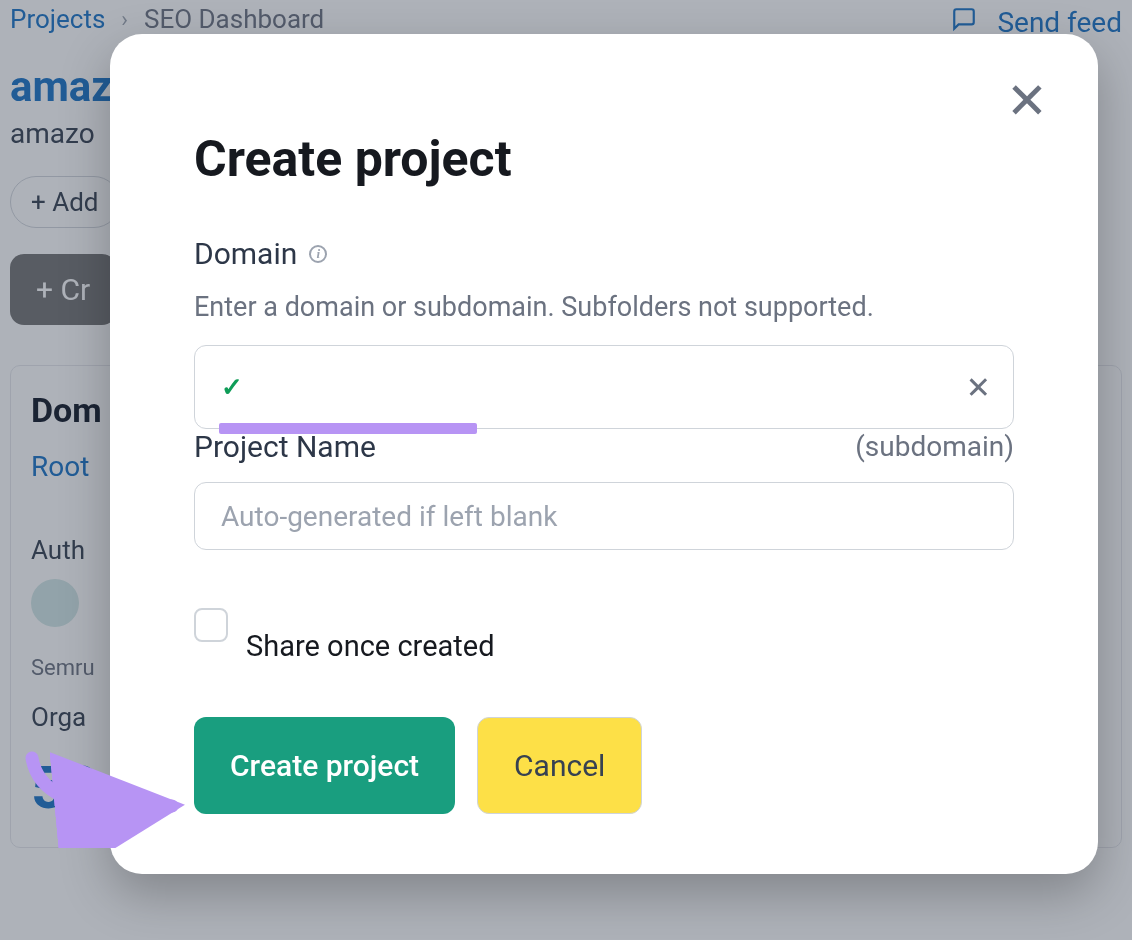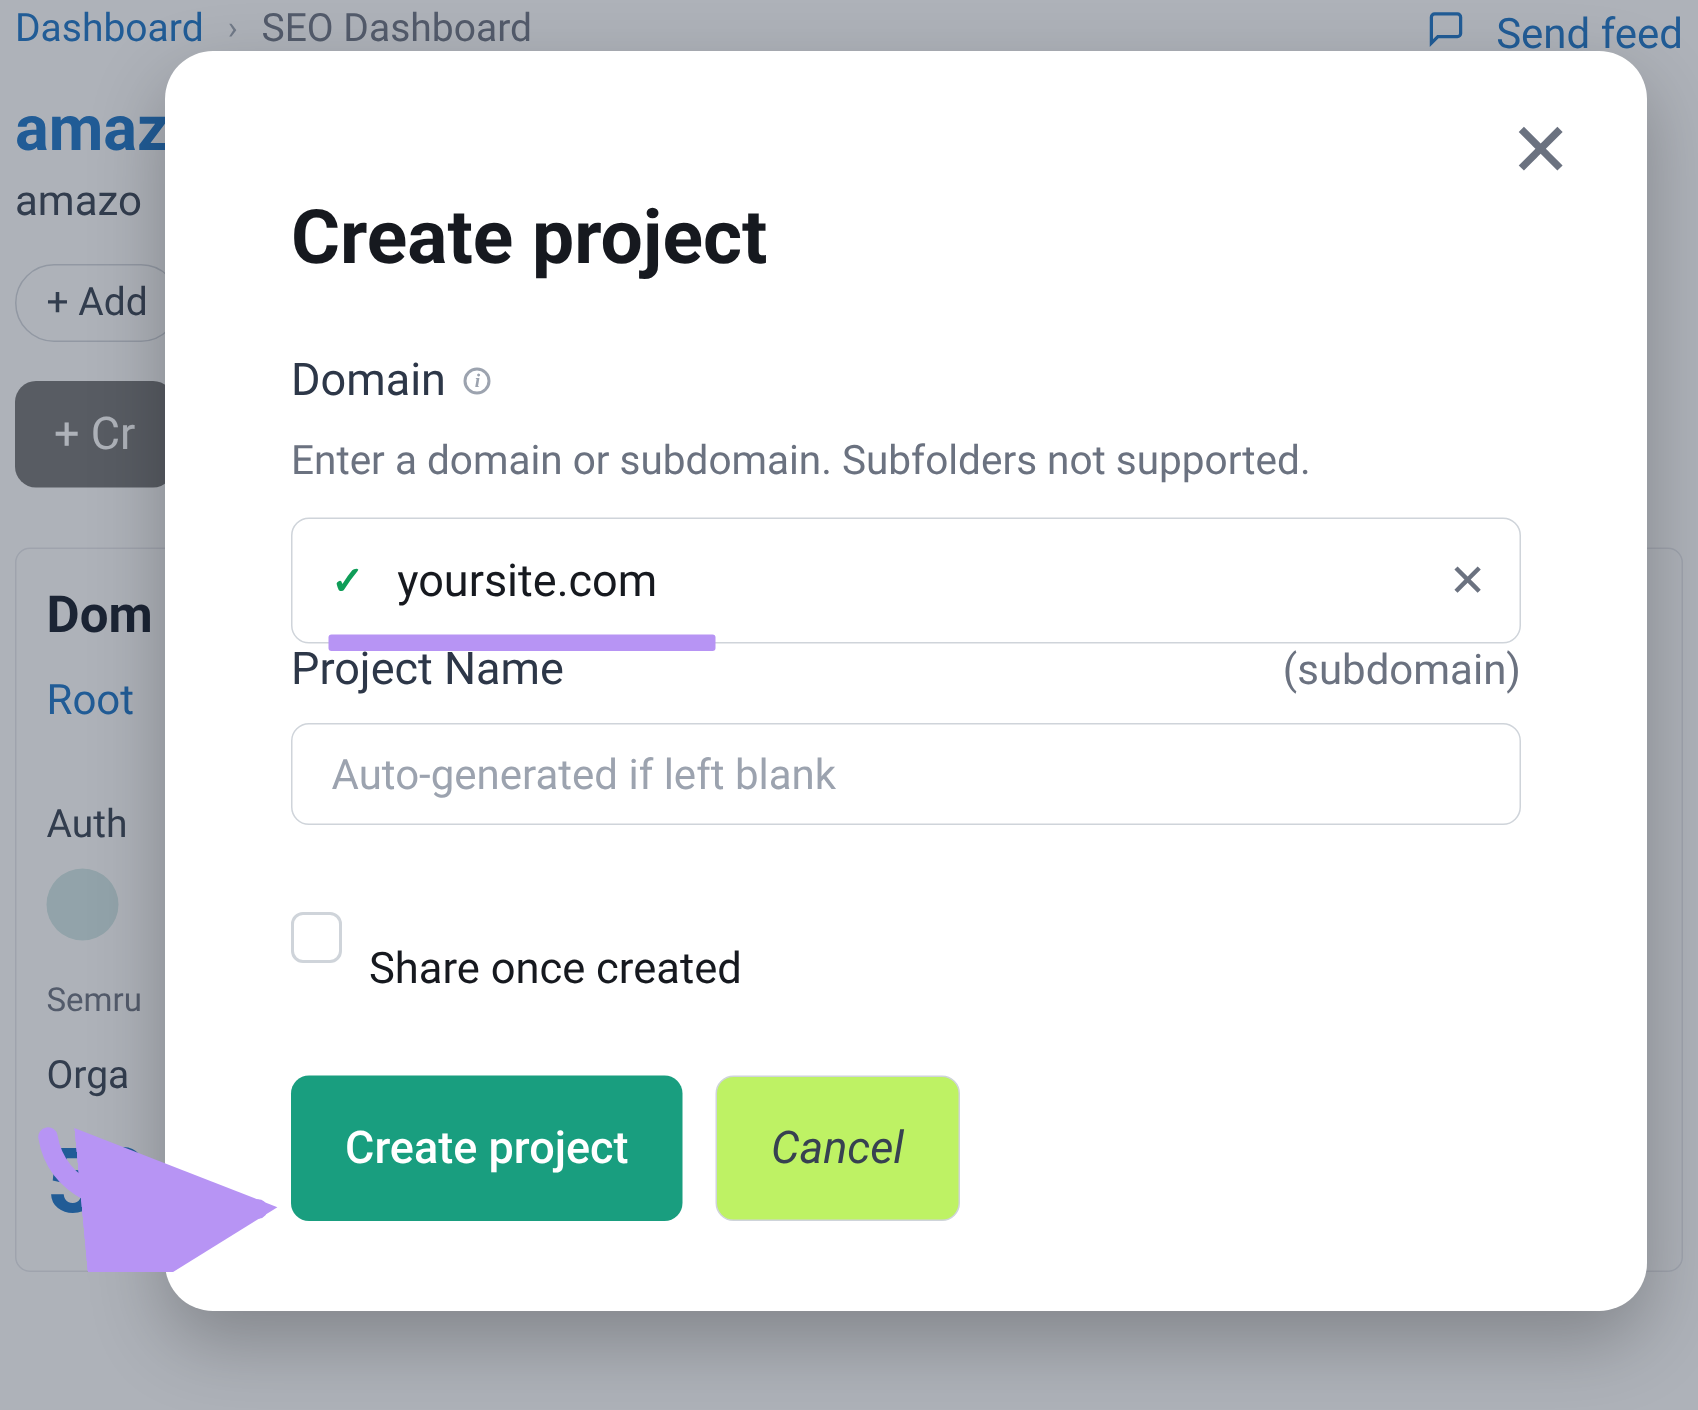--- a/index.html
+++ b/index.html
@@ -235,45 +235,44 @@
       background: #199e7f;
       color: #fff;
       font-size: 30px;
       font-weight: 500;
       border: none;
       border-radius: 12px;
       padding: 22px 36px;
       cursor: pointer;
     }
     .btn-secondary {
-      background: #bef264;
+      background: #fde047;
       color: #374151;
       font-size: 30px;
       border: 1.5px solid #cfd4da;
       border-radius: 12px;
       padding: 30px 36px;
       cursor: pointer;
-      font-style: italic;
     }
     .arrow-annotation {
       position: absolute;
       left: 12px;
       top: 728px;
       width: 200px;
       height: 120px;
       pointer-events: none;
       z-index: 50;
     }
   </style>
 </head>
 <body>
 
 <div class="background">
   <div class="breadcrumb">
-    <a href="#">Dashboard</a>
+    <a href="#">Projects</a>
     <span class="chevron">›</span>
     <span>SEO Dashboard</span>
   </div>
   <div class="send-fb">
     <span>
       <svg width="26" height="26" viewBox="0 0 24 24" fill="none" stroke="#1a73c6" stroke-width="2">
           <path d="M21 15a2 2 0 0 1-2 2H7l-4 4V5a2 2 0 0 1 2-2h14a2 2 0 0 1 2 2z"></path>
         </svg>
     </span>
     <span>Send feed</span>
@@ -301,21 +300,20 @@
   <h1 class="modal-title">Create project</h1>
 
   <div class="label-row">
     <span class="label">Domain</span>
     <span class="info-i">i</span>
   </div>
   <div class="help-text">Enter a domain or subdomain. Subfolders not supported.</div>
 
   <div class="input-wrap">
     <span class="check-ic">✓</span>
-    <input class="domain-input" type="text" value="yoursite.com" style="">
     <button class="clear-x">✕</button>
     <div class="highlight-underline"></div>
   </div>
 
   <div class="label-row-2">
     <span class="label">Project Name</span>
     <span class="optional">(subdomain)</span>
   </div>
   <input class="plain-input" type="text" placeholder="Auto-generated if left blank" style="">
 

